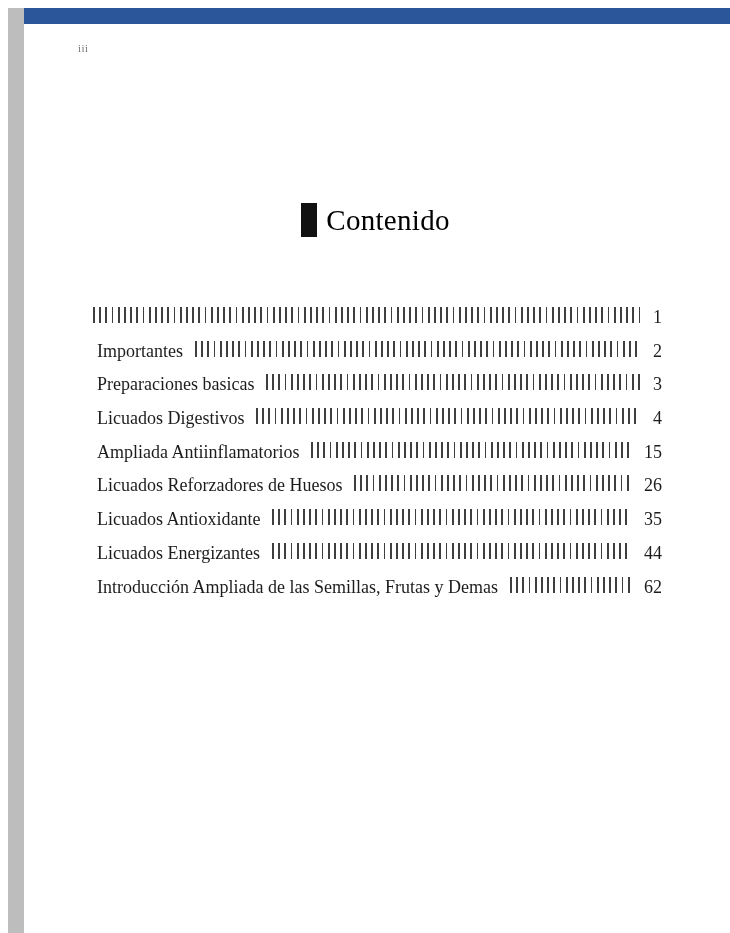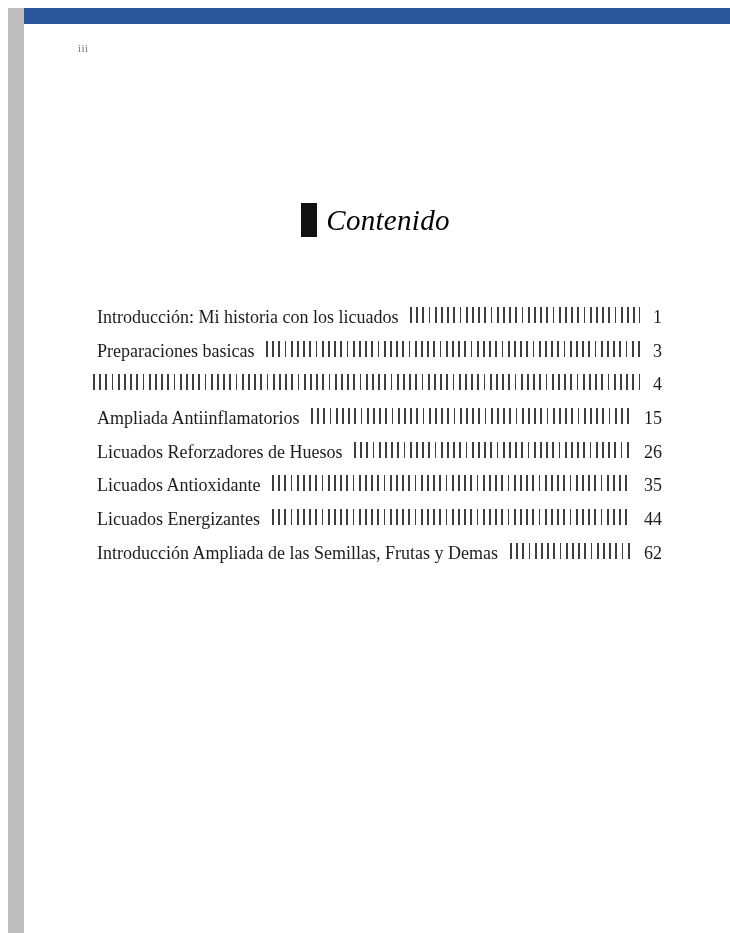--- a/index.html
+++ b/index.html
@@ -37,21 +37,20 @@
     letter-spacing: 0.5px;
   }
   .doc-title-row {
     position: absolute;
     top: 184px;
     left: 65px;
     right: 52px;
     text-align: center;
     line-height: 40px;
     white-space: nowrap;
-    font-style: italic;
   }
   .doc-title {
     font-size: 29px;
     color: #000000;
     letter-spacing: 0.3px;
   }
   .caret {
     display: inline-block;
     width: 2px;
     height: 34px;
@@ -108,33 +107,38 @@
   <div class="left-window-border"></div>
 
   <div class="corner-page-number">iii</div>
 
   <div class="doc-title-row">
     <span class="caret"></span><span class="doc-title">Contenido</span>
   </div>
 
   <div class="toc" id="toc-container">
   <div class="toc-row">
-    <span class="toc-label">Introducción: Mi historia con los licuados</span>
     <span class="toc-leader"></span>
     <span class="toc-page">1</span>
   </div>
 
+  <div class="toc-row">
+    <span class="toc-label">Importantes</span>
+    <span class="toc-leader"></span>
+    <span class="toc-page">2</span>
+  </div>
 
   <div class="toc-row">
     <span class="toc-label">Preparaciones basicas</span>
     <span class="toc-leader"></span>
     <span class="toc-page">3</span>
   </div>
 
   <div class="toc-row">
+    <span class="toc-label">Licuados Digestivos</span>
     <span class="toc-leader"></span>
     <span class="toc-page">4</span>
   </div>
 
   <div class="toc-row">
     <span class="toc-label">Ampliada Antiinflamatorios</span>
     <span class="toc-leader"></span>
     <span class="toc-page">15</span>
   </div>
 

